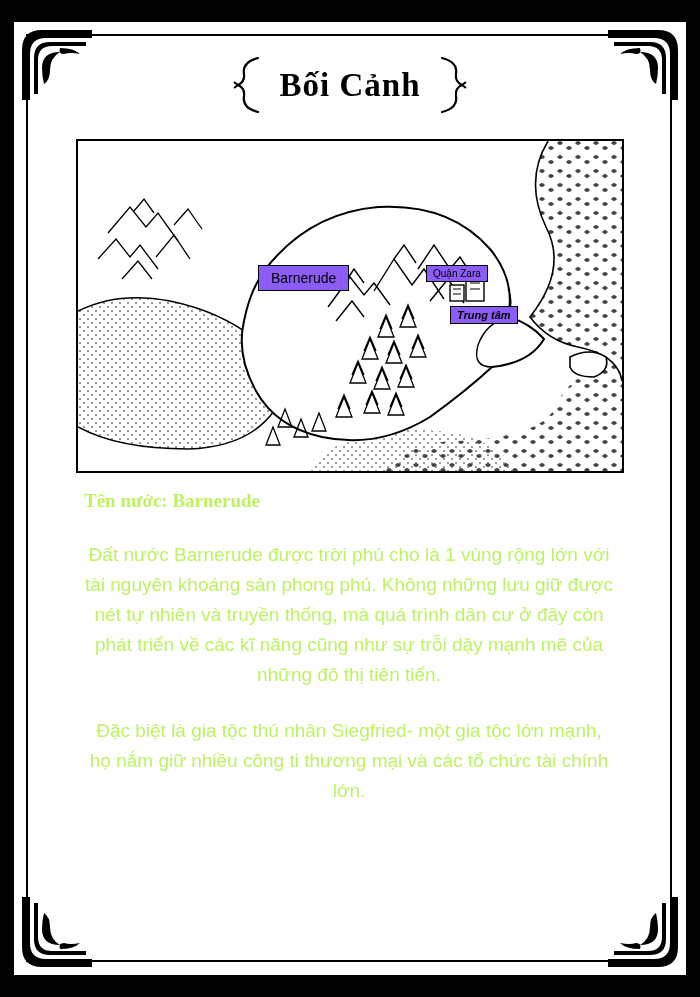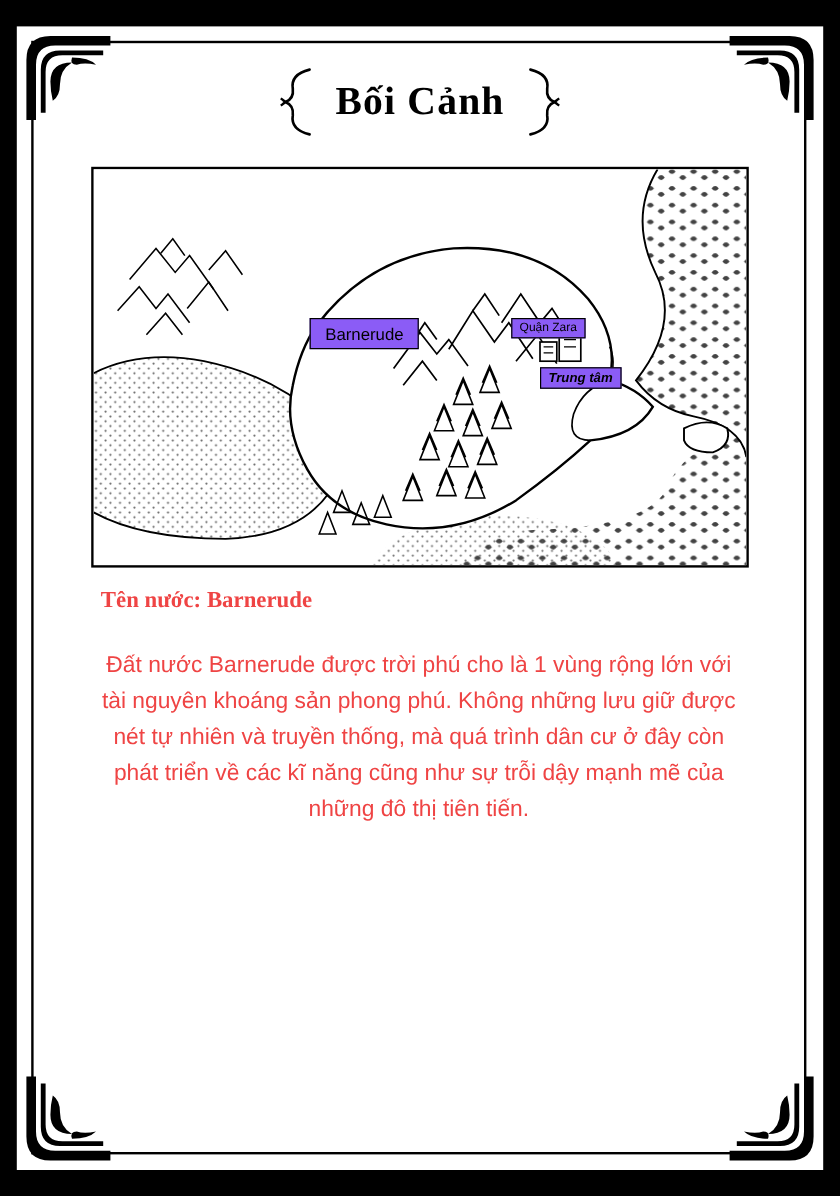--- a/index.html
+++ b/index.html
@@ -124,21 +124,21 @@
     font-weight: bold;
     font-style: italic;
   }
 
   
   .content {
     position: absolute;
     left: 84px;
     top: 489px;
     width: 534px;
-    color: #ef4444;
+    color: #bef264;
   }
   .heading {
     font-family: "Liberation Serif", serif;
     font-size: 19px;
     font-weight: bold;
     margin: 0 0 26px 0;
     line-height: 1.3;
   }
   .para {
     font-family: Liberation Sans, sans-serif;
@@ -320,15 +320,16 @@
     </svg>
 
     <div class="map-label label-barnerude">Barnerude</div>
     <div class="map-label label-zara">Quận Zara</div>
     <div class="map-label label-trungtam">Trung tâm</div>
   </div>
 
   <div class="content">
     <p class="heading">Tên nước: Barnerude</p>
     <p class="para">Đất nước Barnerude được trời phú cho là 1 vùng rộng lớn với tài nguyên khoáng sản phong phú. Không những lưu giữ được nét tự nhiên và truyền thống, mà quá trình dân cư ở đây còn phát triển về các kĩ năng cũng như sự trỗi dậy mạnh mẽ của những đô thị tiên tiến.</p>
+    <p class="para">Đặc biệt là gia tộc thú nhân Siegfried- một gia tộc lớn mạnh, họ nắm giữ nhiều công ti thương mại và các tổ chức tài chính lớn.</p>
   </div>
 
 </div>
 
 </body></html>

